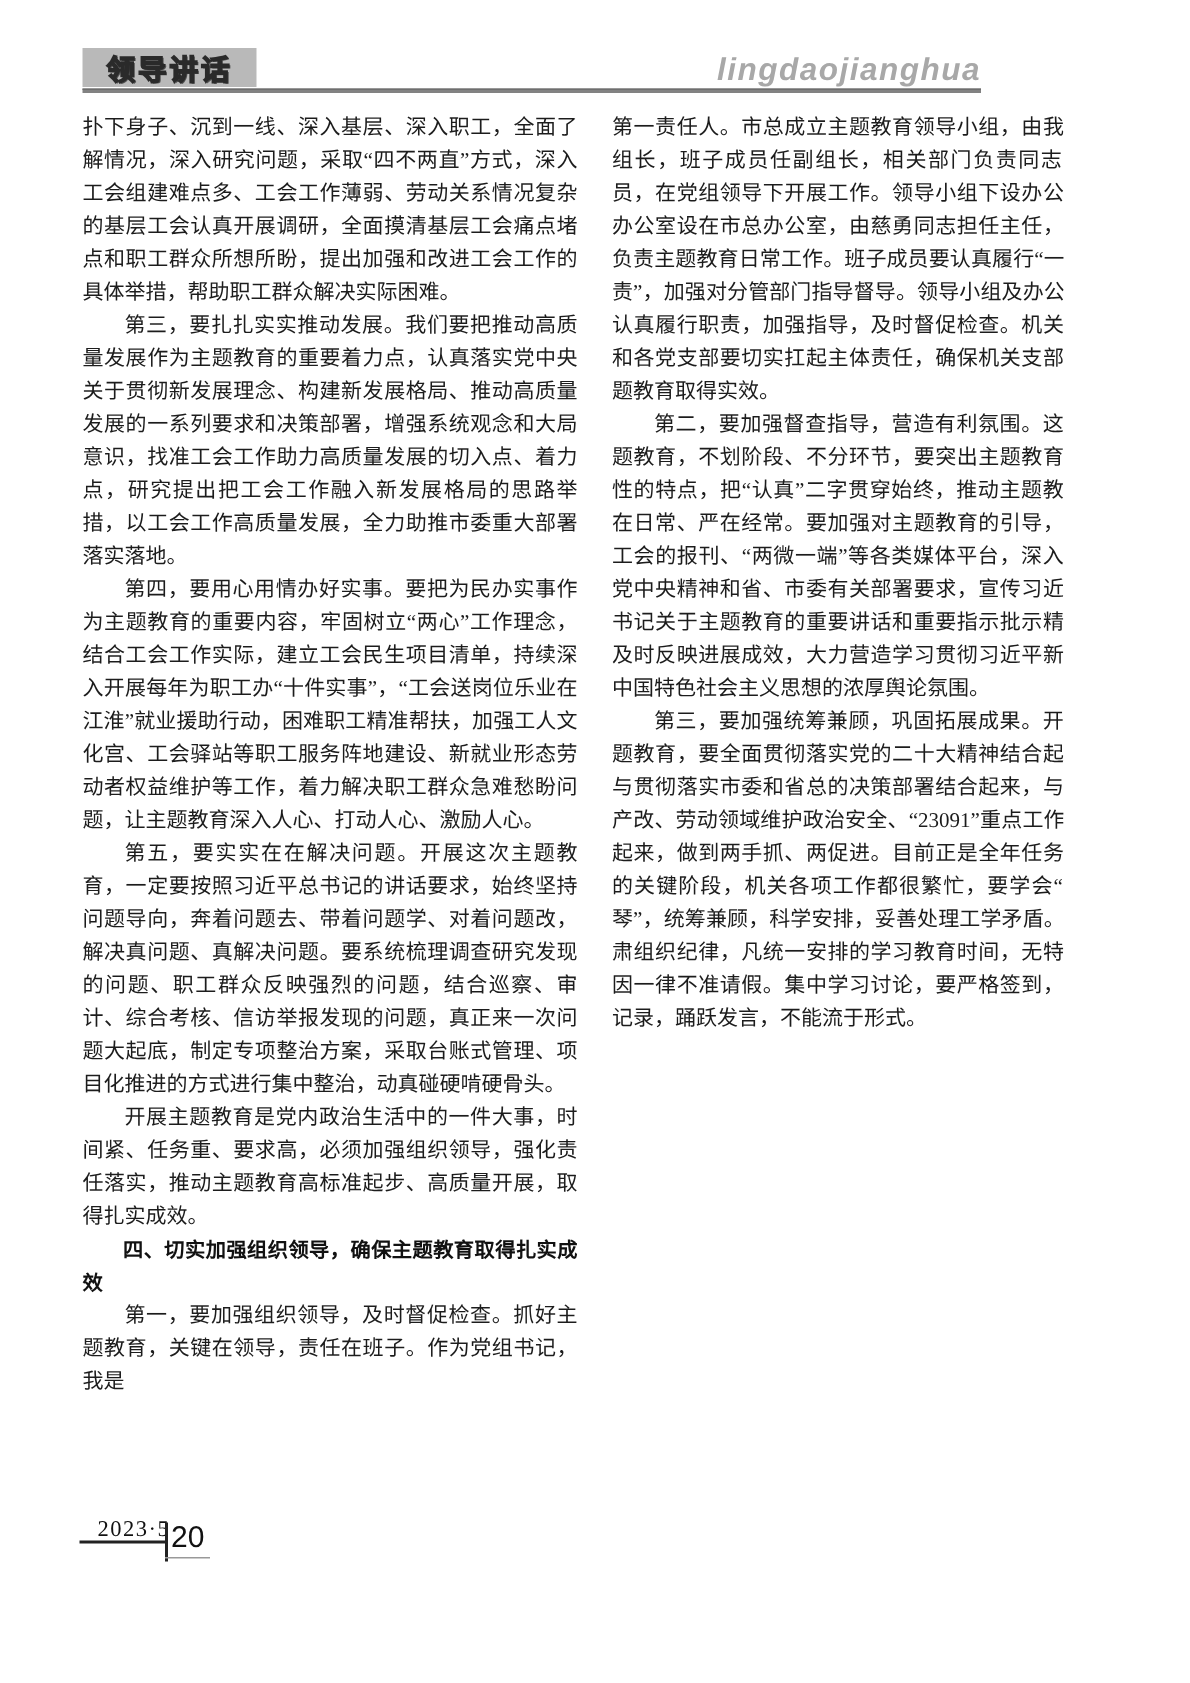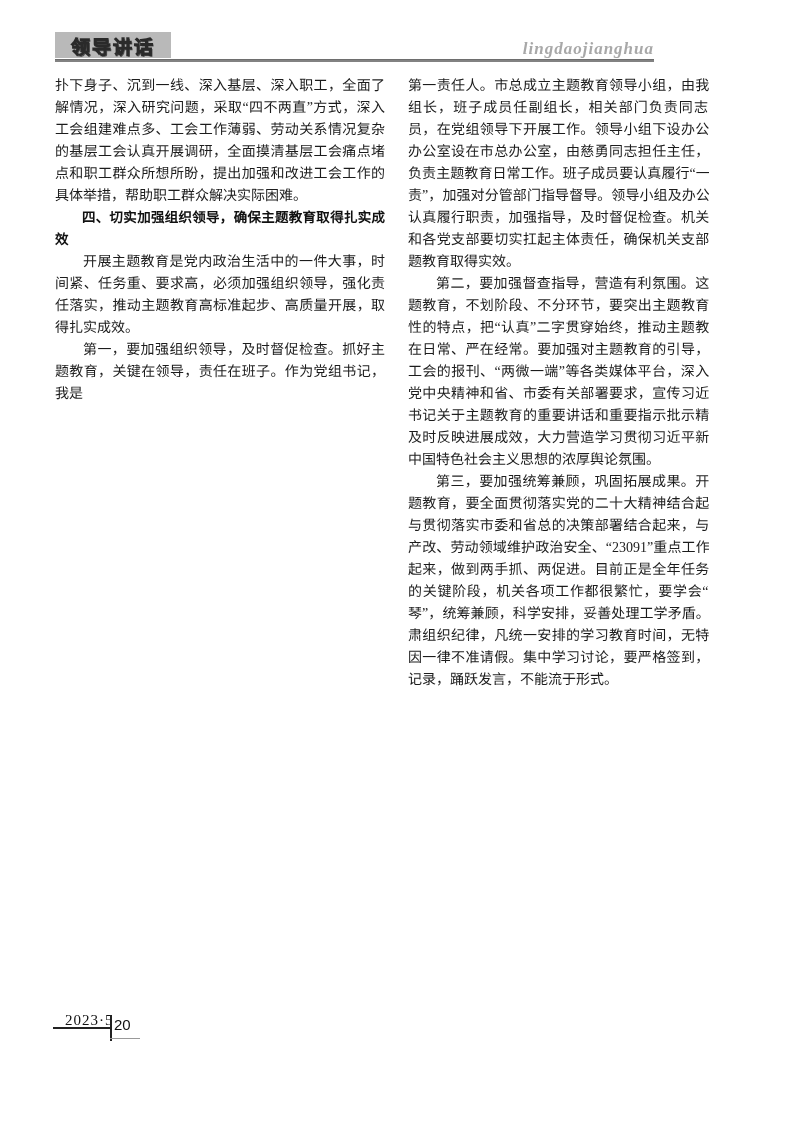--- a/index.html
+++ b/index.html
@@ -31,24 +31,24 @@
     font-size: 19px;
     font-weight: bold;
     letter-spacing: 2px;
     color: #fcfcfc;
     -webkit-text-stroke: 1px #2a2a2a;
     text-shadow: 1px 1px 0 #555;
   }
   .running-title {
     position: absolute;
     right: 0; bottom: 0;
-    font-family: Liberation Serif, serif;
+    font-family: Liberation Sans, sans-serif;
     font-style: italic;
     font-weight: bold;
-    font-size: 17px;
+    font-size: 21px;
     letter-spacing: 1px;
     color: #a8a8a8;
   }
   .header-rule {
     position: absolute;
     left: 55px; right: 55px; top: 59px;
     height: 3px;
     background: #828282;
     border-top: 1px solid #6e6e6e;
   }
@@ -97,21 +97,21 @@
   .page-bar {
     position: absolute;
     left: 57px; top: 5px;
     width: 2px; height: 26px;
     background: #222222;
   }
   .page-num {
     position: absolute;
     left: 61px; top: 3px;
     font-family: "Liberation Sans", "DejaVu Sans", sans-serif;
-    font-size: 15px;
+    font-size: 20px;
     line-height: 24px;
     color: #111111;
   }
   .num-line {
     position: absolute;
     left: 57px; top: 28px;
     width: 30px; height: 1px;
     background: #999999;
   }
 </style>
@@ -125,22 +125,25 @@
       <span>领导讲话</span>
     </div>
     <div class="running-title">lingdaojianghua</div>
   </div>
 
   <div class="header-rule"></div>
 
   <div class="content">
     <div class="col">
       <p class="para noindent">扑下身子、沉到一线、深入基层、深入职工，全面了解情况，深入研究问题，采取“四不两直”方式，深入工会组建难点多、工会工作薄弱、劳动关系情况复杂的基层工会认真开展调研，全面摸清基层工会痛点堵点和职工群众所想所盼，提出加强和改进工会工作的具体举措，帮助职工群众解决实际困难。</p>
+      <p class="para">第三，要扎扎实实推动发展。我们要把推动高质量发展作为主题教育的重要着力点，认真落实党中央关于贯彻新发展理念、构建新发展格局、推动高质量发展的一系列要求和决策部署，增强系统观念和大局意识，找准工会工作助力高质量发展的切入点、着力点，研究提出把工会工作融入新发展格局的思路举措，以工会工作高质量发展，全力助推市委重大部署落实落地。</p>
+      <p class="para">第四，要用心用情办好实事。要把为民办实事作为主题教育的重要内容，牢固树立“两心”工作理念，结合工会工作实际，建立工会民生项目清单，持续深入开展每年为职工办“十件实事”，“工会送岗位乐业在江淮”就业援助行动，困难职工精准帮扶，加强工人文化宫、工会驿站等职工服务阵地建设、新就业形态劳动者权益维护等工作，着力解决职工群众急难愁盼问题，让主题教育深入人心、打动人心、激励人心。</p>
+      <p class="para">第五，要实实在在解决问题。开展这次主题教育，一定要按照习近平总书记的讲话要求，始终坚持问题导向，奔着问题去、带着问题学、对着问题改，解决真问题、真解决问题。要系统梳理调查研究发现的问题、职工群众反映强烈的问题，结合巡察、审计、综合考核、信访举报发现的问题，真正来一次问题大起底，制定专项整治方案，采取台账式管理、项目化推进的方式进行集中整治，动真碰硬啃硬骨头。</p>
+      <p class="para">开展主题教育是党内政治生活中的一件大事，时间紧、任务重、要求高，必须加强组织领导，强化责任落实，推动主题教育高标准起步、高质量开展，取得扎实成效。</p>
       <p class="para heading">四、切实加强组织领导，确保主题教育取得扎实成效</p>
-      <p class="para">开展主题教育是党内政治生活中的一件大事，时间紧、任务重、要求高，必须加强组织领导，强化责任落实，推动主题教育高标准起步、高质量开展，取得扎实成效。</p>
       <p class="para">第一，要加强组织领导，及时督促检查。抓好主题教育，关键在领导，责任在班子。作为党组书记，我是</p>
     </div>
     <div class="col">
       <p class="para noindent">第一责任人。市总成立主题教育领导小组，由我担任组长，班子成员任副组长，相关部门负责同志为成员，在党组领导下开展工作。领导小组下设办公室，办公室设在市总办公室，由慈勇同志担任主任，具体负责主题教育日常工作。班子成员要认真履行“一岗双责”，加强对分管部门指导督导。领导小组及办公室要认真履行职责，加强指导，及时督促检查。机关党委和各党支部要切实扛起主体责任，确保机关支部的主题教育取得实效。</p>
       <p class="para">第二，要加强督查指导，营造有利氛围。这次主题教育，不划阶段、不分环节，要突出主题教育经常性的特点，把“认真”二字贯穿始终，推动主题教育抓在日常、严在经常。要加强对主题教育的引导，通过工会的报刊、“两微一端”等各类媒体平台，深入宣传党中央精神和省、市委有关部署要求，宣传习近平总书记关于主题教育的重要讲话和重要指示批示精神，及时反映进展成效，大力营造学习贯彻习近平新时代中国特色社会主义思想的浓厚舆论氛围。</p>
       <p class="para">第三，要加强统筹兼顾，巩固拓展成果。开展主题教育，要全面贯彻落实党的二十大精神结合起来，与贯彻落实市委和省总的决策部署结合起来，与抓好产改、劳动领域维护政治安全、“23091”重点工作结合起来，做到两手抓、两促进。目前正是全年任务落实的关键阶段，机关各项工作都很繁忙，要学会“弹钢琴”，统筹兼顾，科学安排，妥善处理工学矛盾。为严肃组织纪律，凡统一安排的学习教育时间，无特殊原因一律不准请假。集中学习讨论，要严格签到，认真记录，踊跃发言，不能流于形式。</p>
     </div>
   </div>
 
   <div class="footer">

